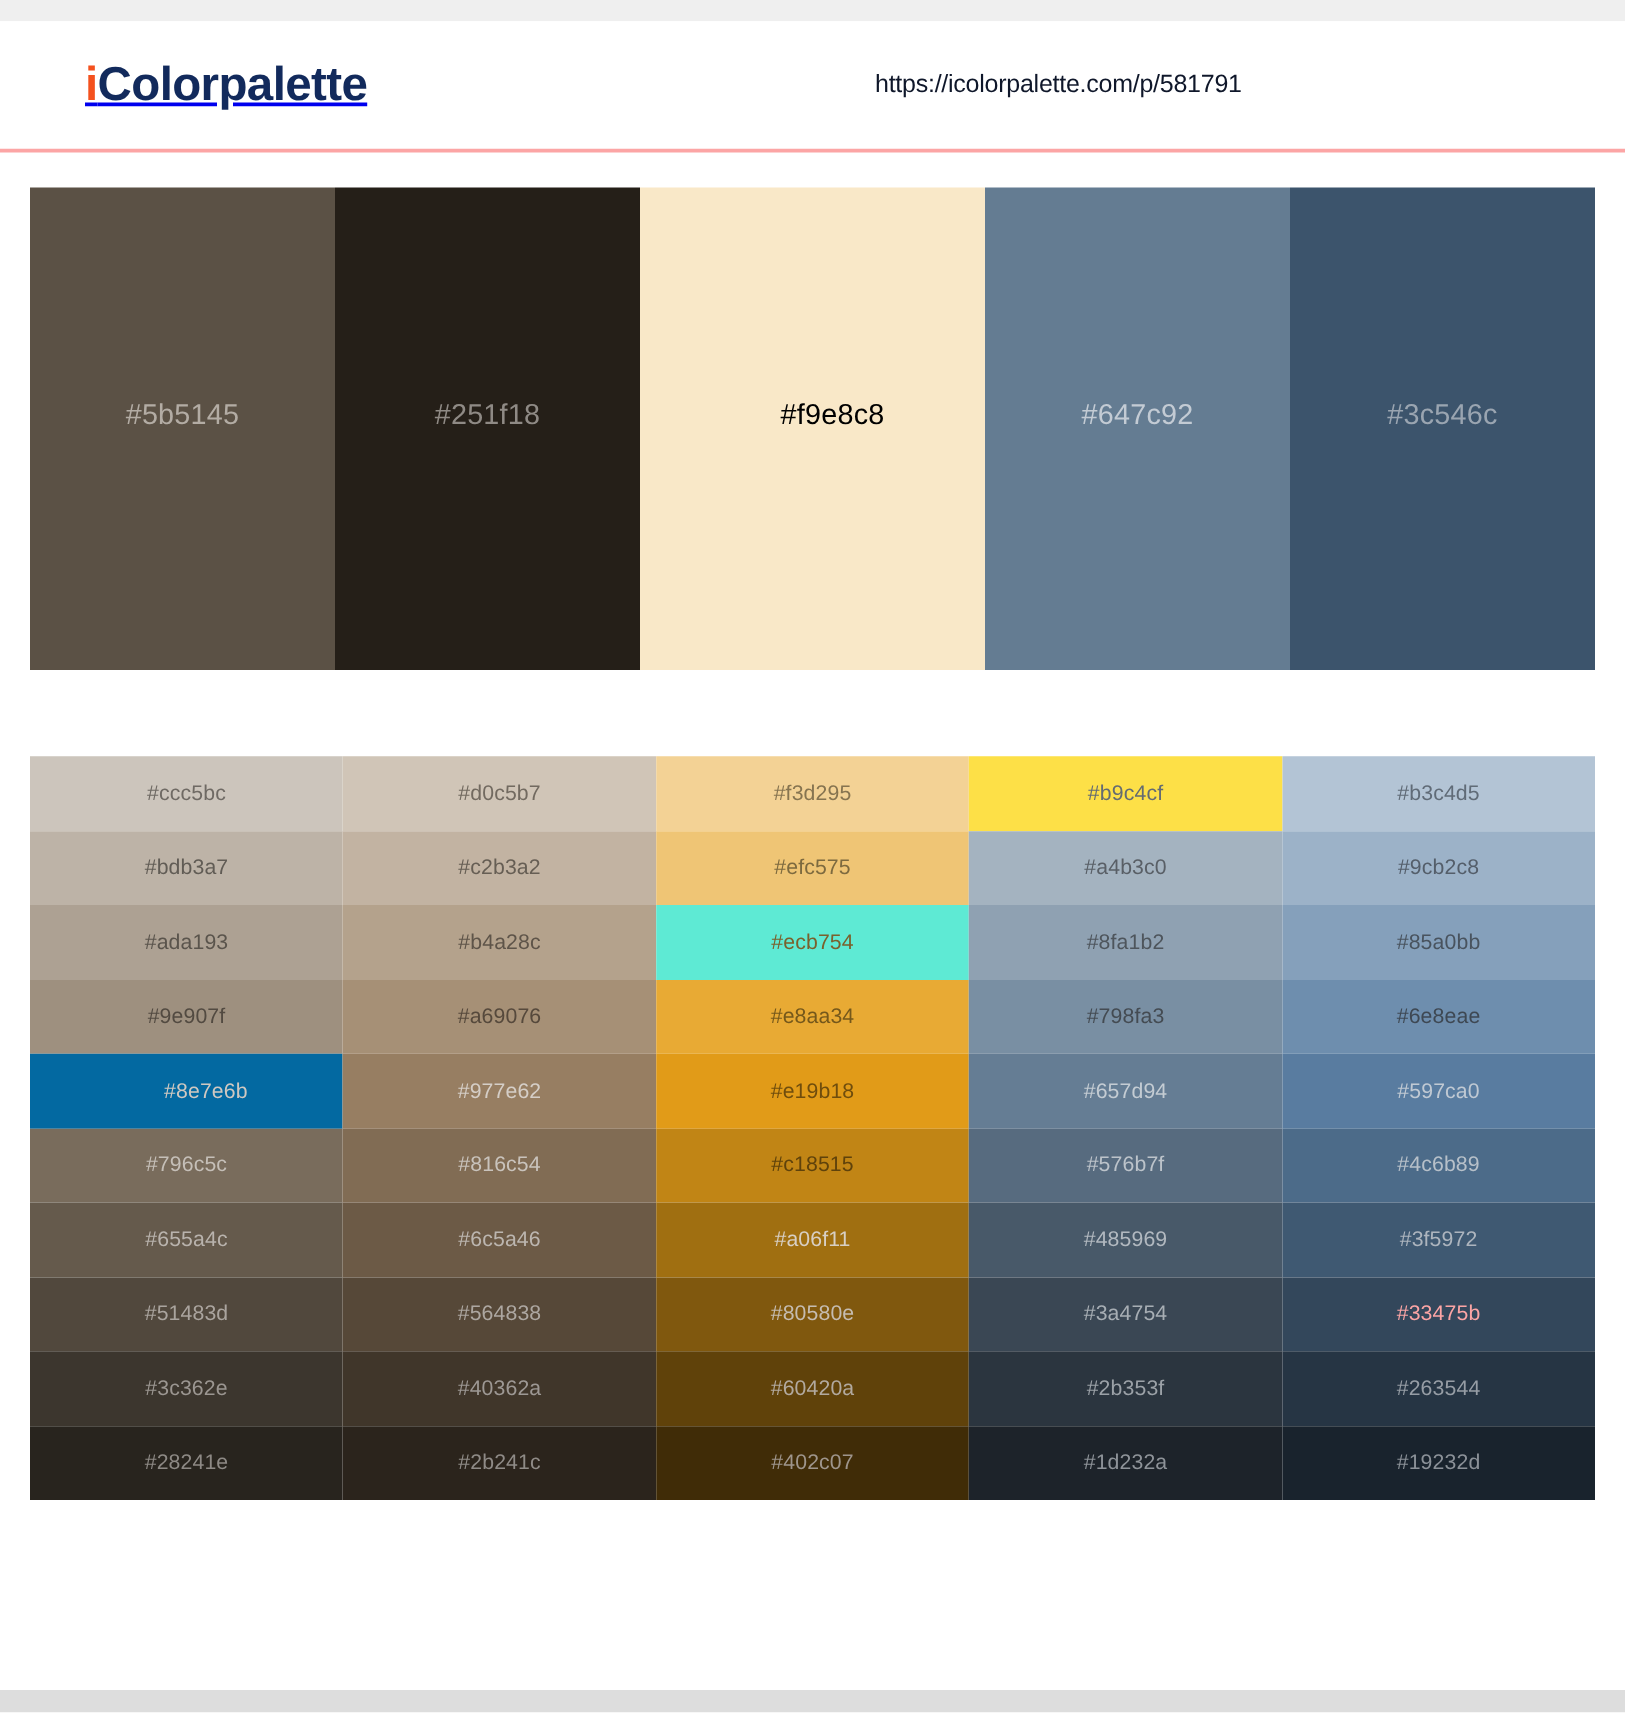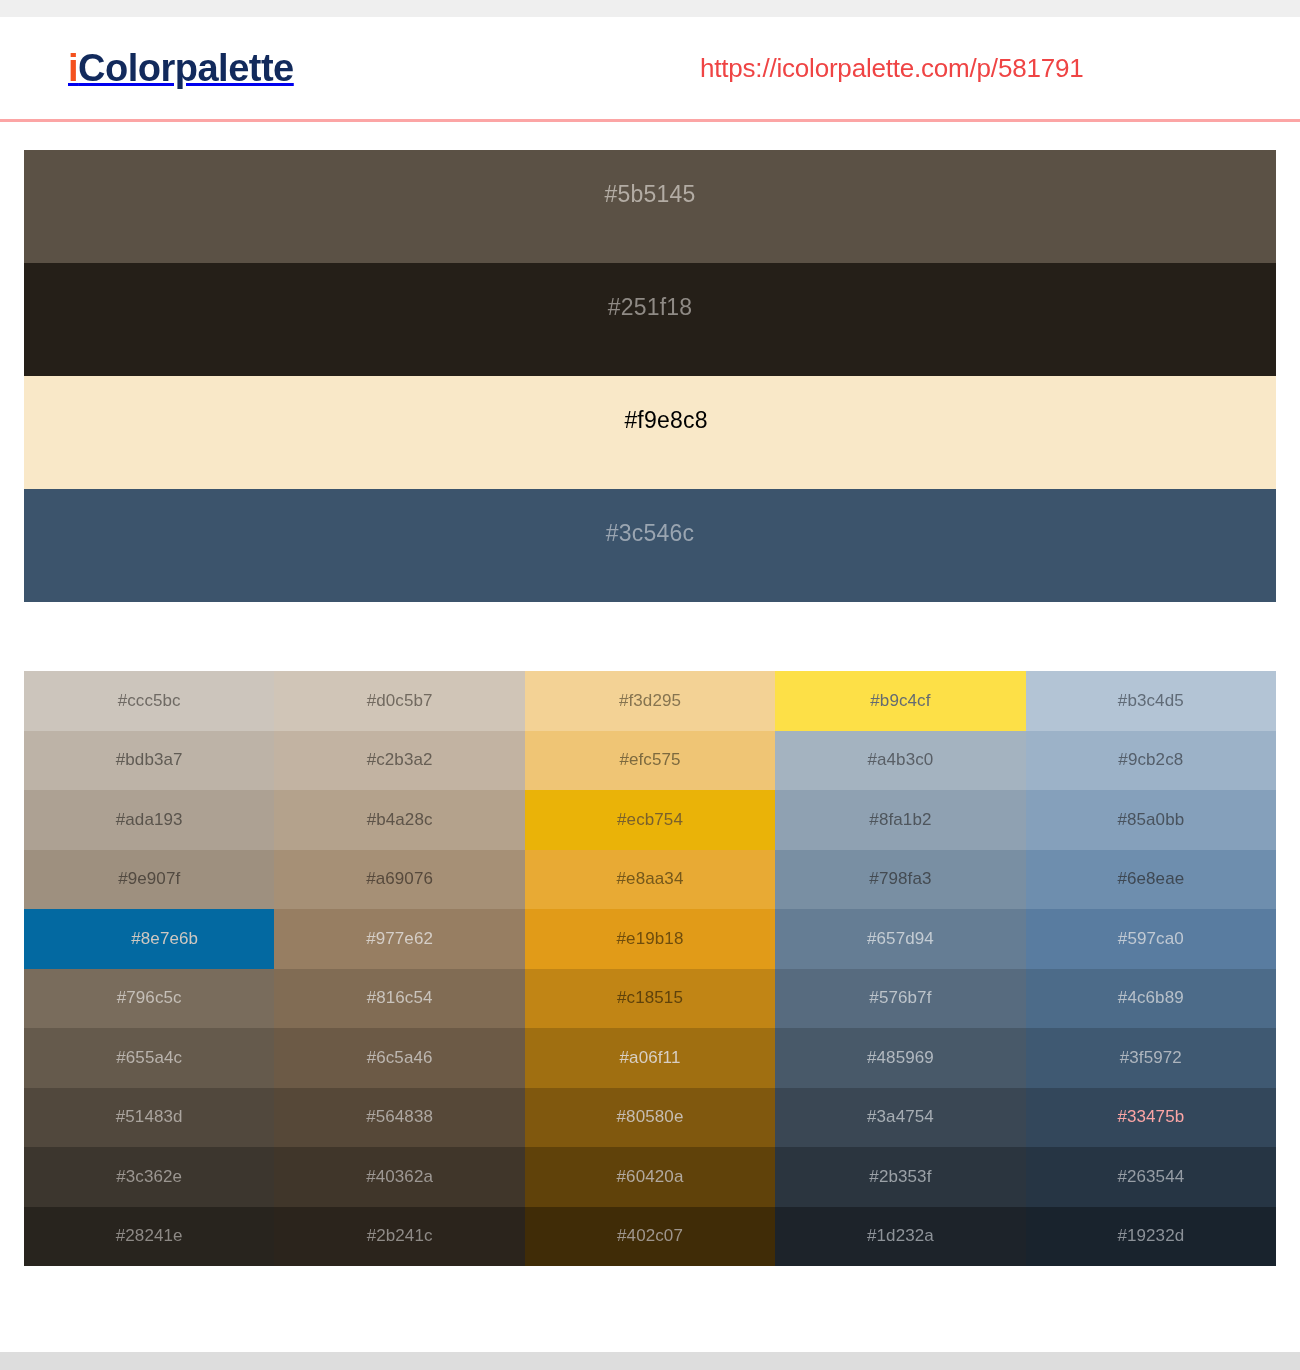--- a/index.html
+++ b/index.html
@@ -43,32 +43,31 @@
     line-height: 1;
   }
   .logo .logo-i { color: #f4511e; }
   .logo .logo-rest { color: #122a5c; }
 
   .page-url {
     position: absolute;
     left: 700px;
     top: 50%;
     transform: translateY(-50%);
-    font-size: 26px;
-    color: #ef4444;
+    font-size: 20px;
+    color: #0f172a;
     white-space: nowrap;
     letter-spacing: -0.2px;
   }
 
   
   .swatch-band {
     margin: 28px 24px 0 24px;
-    height: 452px;
-    display: flex;
-    flex-direction: column;
+    height: 386px;
+    display: flex;
   }
   .swatch {
     flex: 1 1 0;
     position: relative;
     display: flex;
     align-items: center;
     justify-content: center;
   }
   .swatch-label {
     font-size: 23px;
@@ -122,20 +121,23 @@
 <section class="swatch-band">
   <div class="swatch" style="background: rgb(91, 81, 69);">
     <span class="swatch-label" style="color: rgb(179, 172, 164);">#5b5145</span>
   </div>
   <div class="swatch" style="background: rgb(37, 31, 24);">
     <span class="swatch-label" style="color: rgb(143, 138, 133);">#251f18</span>
   </div>
   <div class="swatch" style="background: rgb(249, 232, 200); padding-left: 32px;">
     <span class="swatch-label">#f9e8c8</span>
   </div>
+  <div class="swatch" style="background: rgb(100, 124, 146);">
+    <span class="swatch-label" style="color: rgb(195, 203, 212);">#647c92</span>
+  </div>
   <div class="swatch" style="background: rgb(60, 84, 108);">
     <span class="swatch-label" style="color: rgb(154, 165, 177);">#3c546c</span>
   </div>
 </section>
 
 <section class="shade-grid" id="shade-grid">
     <div class="shade-col">
       <div class="shade-cell" style="background: rgb(204, 197, 188); color: rgb(111, 106, 100);">
         <span>#ccc5bc</span>
       </div>
@@ -199,21 +201,21 @@
         <span>#2b241c</span>
       </div>
     </div>
     <div class="shade-col">
       <div class="shade-cell" style="background: rgb(243, 210, 149); color: rgb(134, 116, 80);">
         <span>#f3d295</span>
       </div>
       <div class="shade-cell" style="background: rgb(239, 197, 117); color: rgb(125, 106, 63);">
         <span>#efc575</span>
       </div>
-      <div class="shade-cell" style="background: #eab308; color: rgb(122, 97, 45);">
+      <div class="shade-cell" style="background: #5eead4; color: rgb(122, 97, 45);">
         <span>#ecb754</span>
       </div>
       <div class="shade-cell" style="background: rgb(232, 170, 52); color: rgb(117, 88, 27);">
         <span>#e8aa34</span>
       </div>
       <div class="shade-cell" style="background: rgb(225, 155, 24); color: rgb(111, 77, 13);">
         <span>#e19b18</span>
       </div>
       <div class="shade-cell" style="background: rgb(193, 133, 21); color: rgb(95, 66, 11);">
         <span>#c18515</span>

